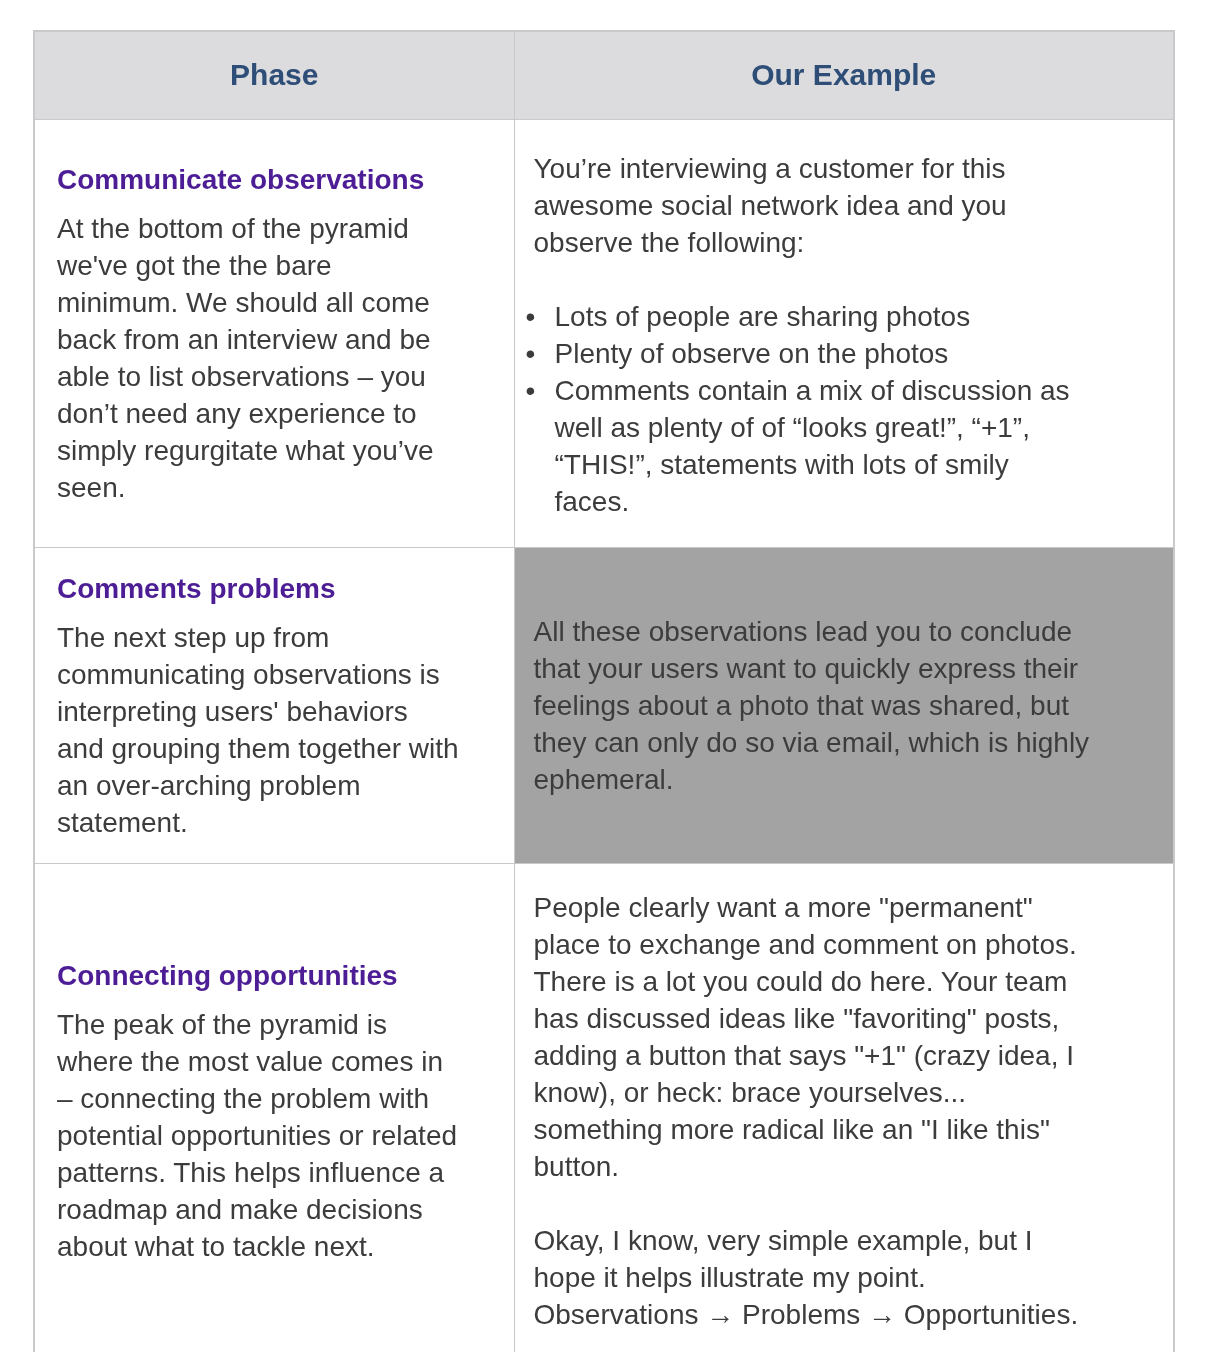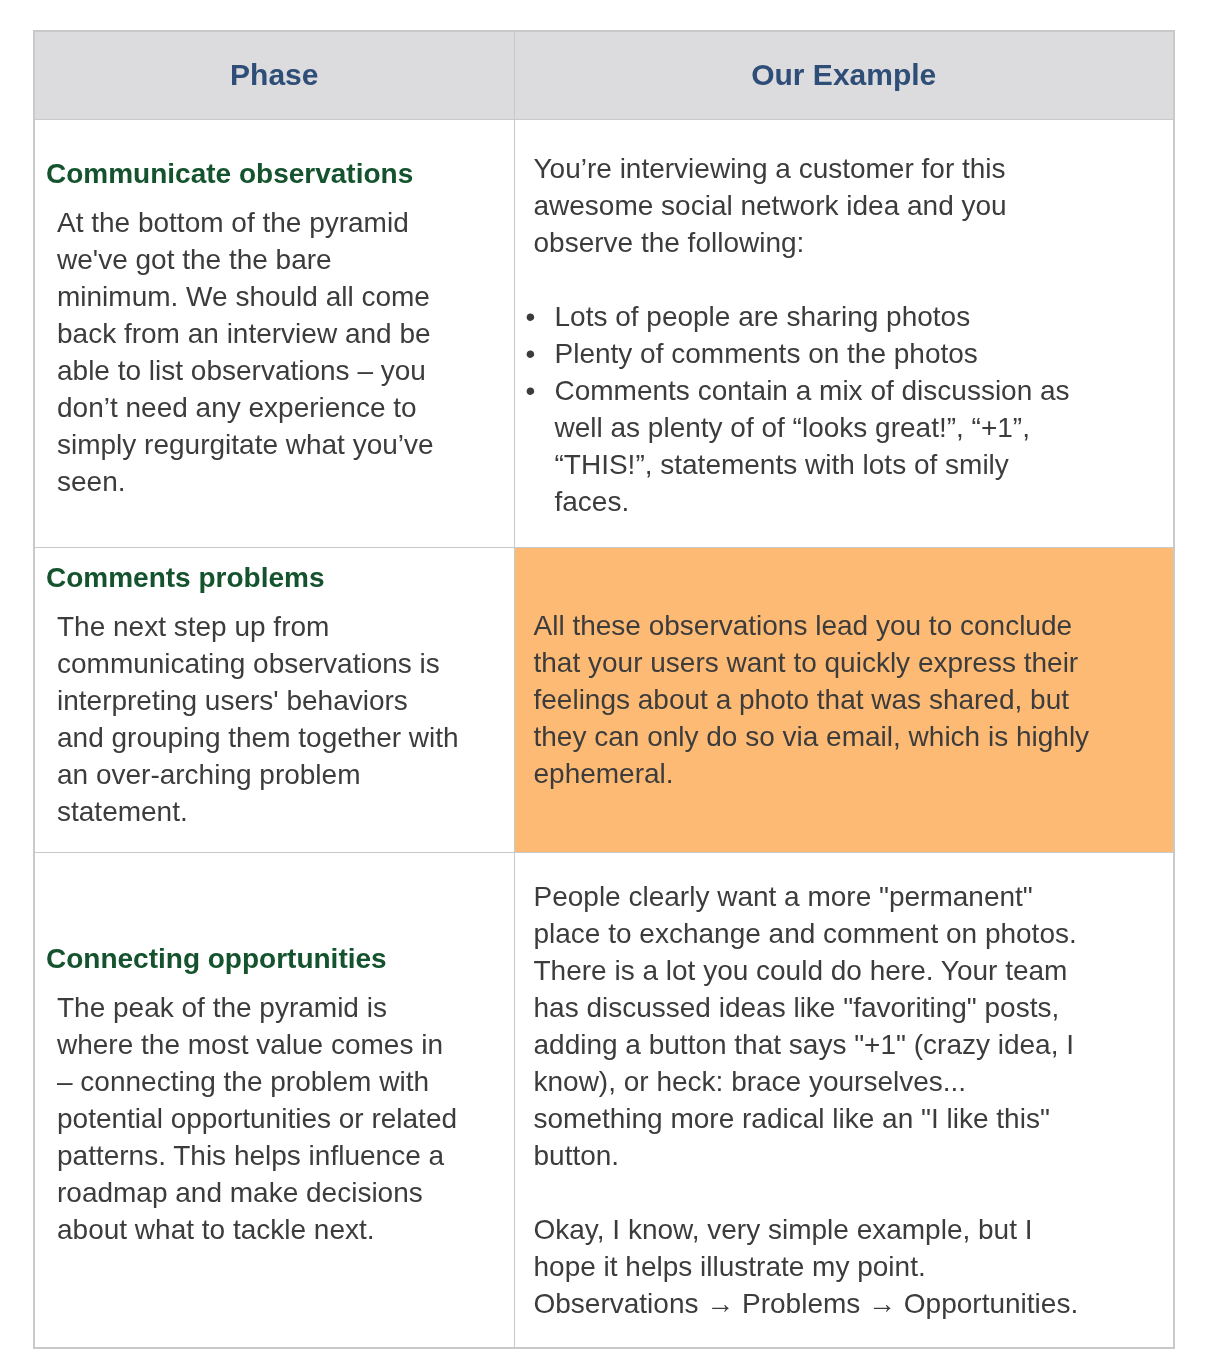--- a/index.html
+++ b/index.html
@@ -52,26 +52,26 @@
     line-height: 37px;
     color: #3c3c3c;
   }
   td.example-cell {
     padding: 10px 22px 10px 4px;
     font-size: 28px;
     line-height: 37px;
     color: #3c3c3c;
   }
   td.example-cell.tinted {
-    background: #fdba74;
+    background: #a3a3a3;
   }
   .phase-title {
-    margin: 1px;
+    margin: 12px;
     font-weight: bold;
-    color: #14532d;
+    color: #4c1d95;
     white-space: pre-line;
   }
   .phase-body {
     margin: 12px;
     white-space: pre-line;
   }
   .example-text {
     margin: 15px;
     white-space: pre-line;
   }
@@ -122,21 +122,21 @@
 don’t need any experience to
 simply regurgitate what you’ve
 seen.</p>
         </td>
         <td class="example-cell">
           <p class="example-text">You’re interviewing a customer for this
 awesome social network idea and you
 observe the following:</p>
           <ul class="bullet-list">
             <li>Lots of people are sharing photos</li>
-            <li>Plenty of comments on the photos</li>
+            <li>Plenty of observe on the photos</li>
             <li>Comments contain a mix of discussion as
 well as plenty of of “looks great!”, “+1”,
 “THIS!”, statements with lots of smily
 faces.</li>
           </ul>
         </td>
       </tr>
       <tr class="body-row-2">
         <td class="phase-cell">
           <p class="phase-title">Comments problems</p>

